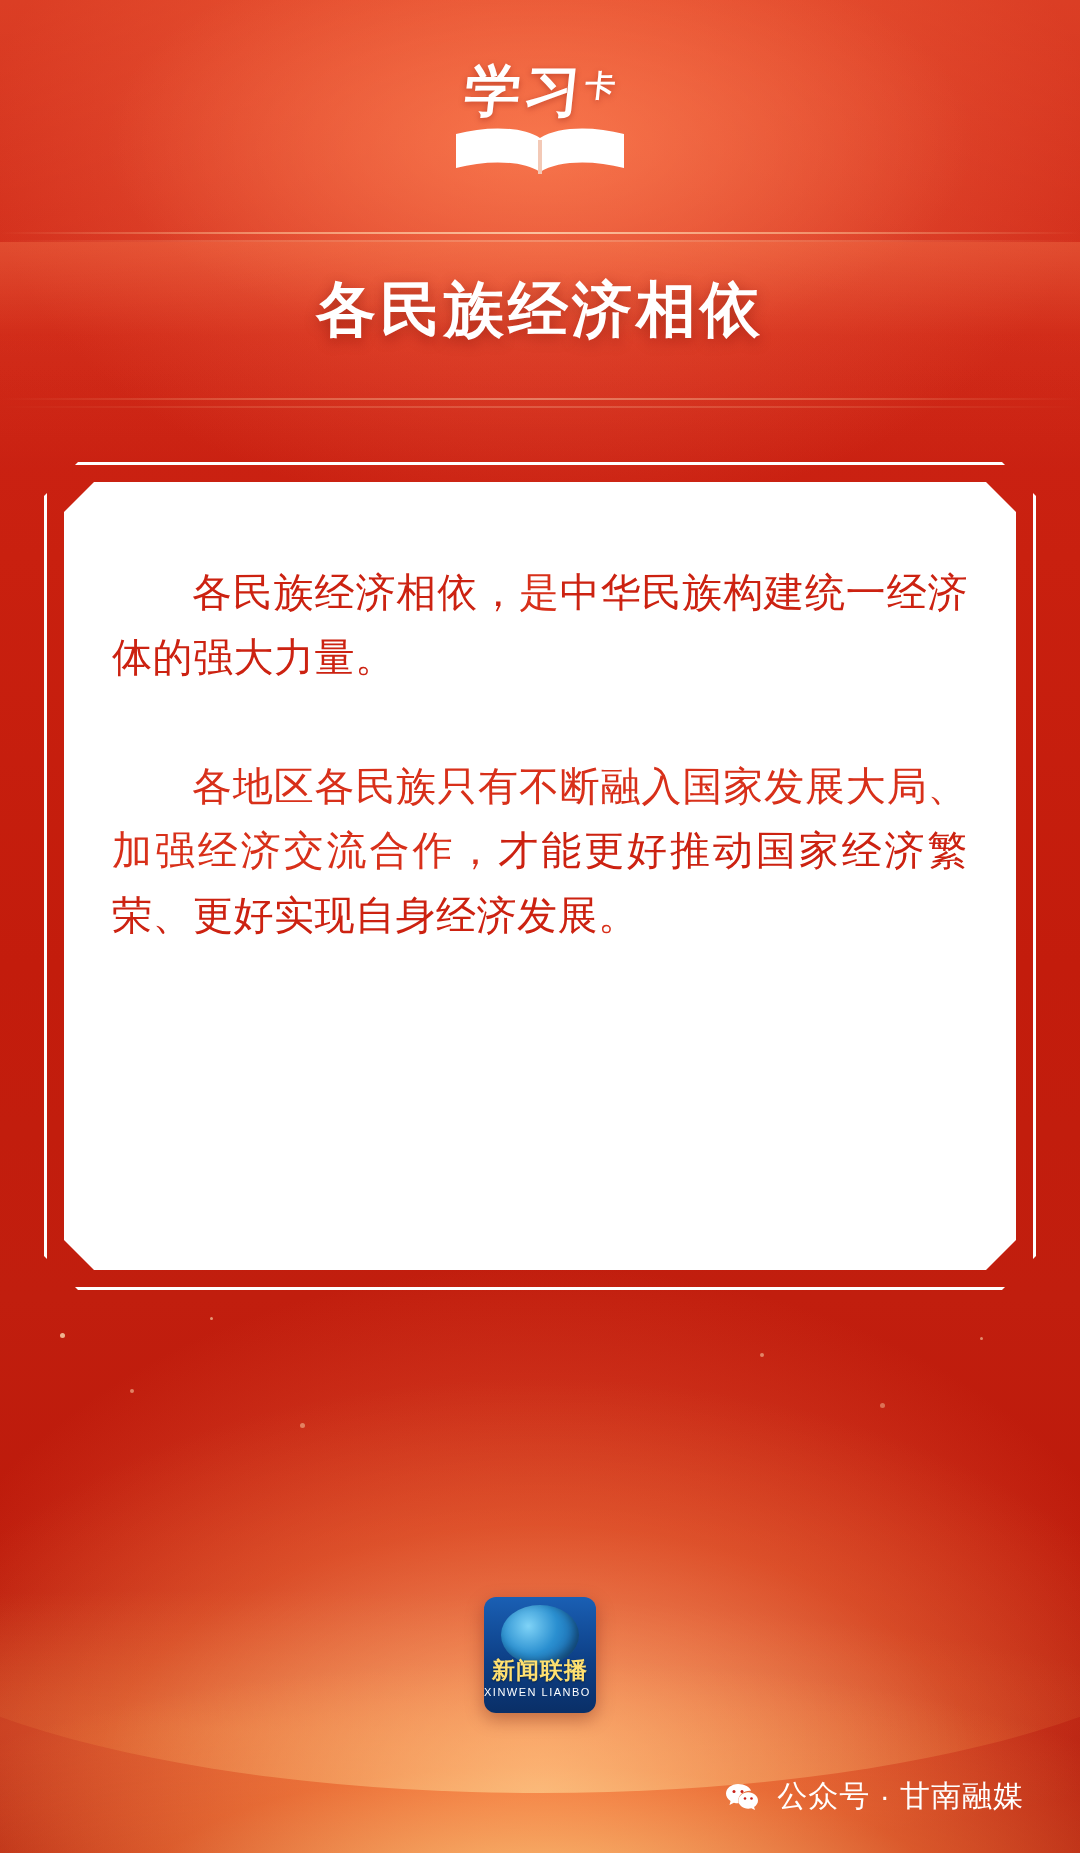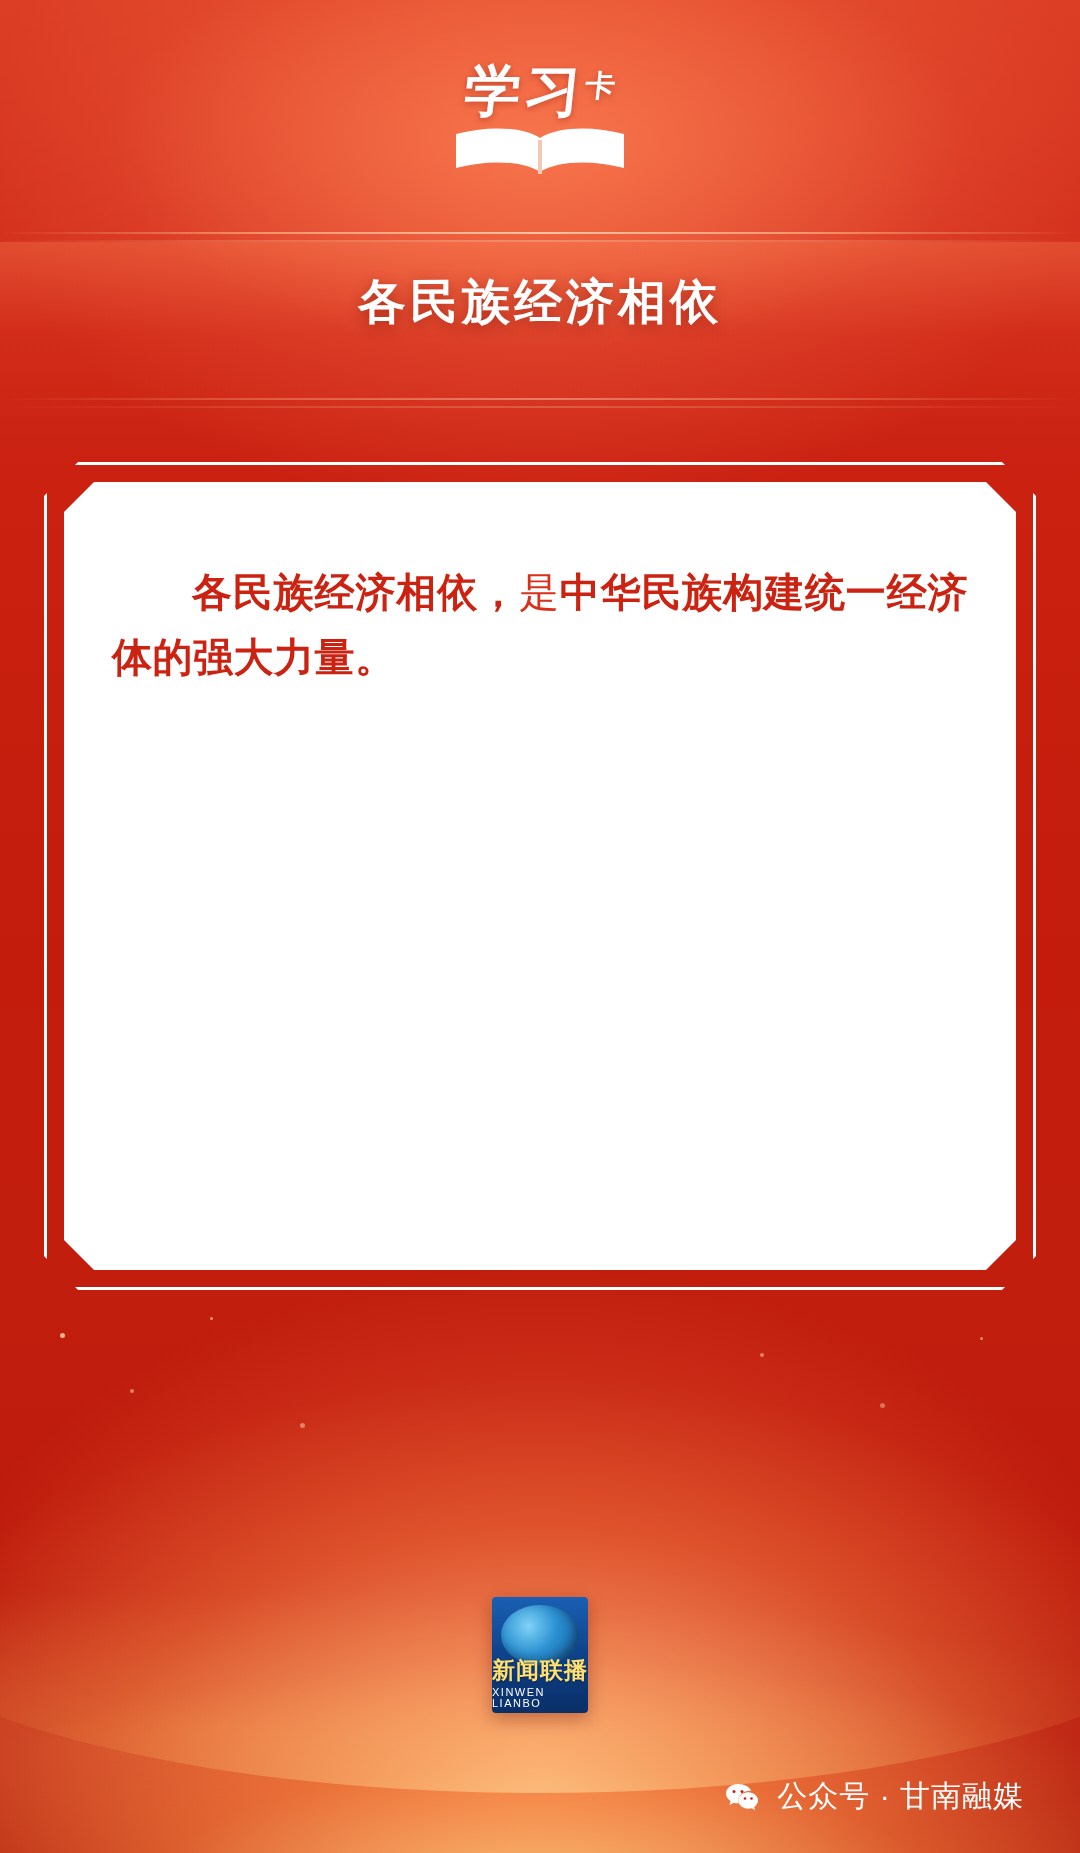--- a/index.html
+++ b/index.html
@@ -87,21 +87,21 @@
     height: 56px;
   }
 
   
   .title {
     position: absolute;
     top: 272px;
     left: 0; right: 0;
     text-align: center;
     color: #ffffff;
-    font-size: 48px;
+    font-size: 60px;
     font-weight: bold;
     letter-spacing: 4px;
     line-height: 1.25;
     text-shadow: 0 4px 14px rgba(110,8,0,0.45);
   }
 
   
   .card-outer {
     position: absolute;
     top: 462px;
@@ -137,21 +137,21 @@
     color: #d8301a;
     font-size: 40px;
     line-height: 1.62;
     text-align: justify;
     letter-spacing: 0.5px;
     margin: 0 0 64px 0;
     text-indent: 80px;
   }
   .para.second { margin-bottom: 0; }
   .para b, .para .bold {
-    font-weight: bold;
+    font-weight: normal;
     color: #cc2211;
   }
   .para .normal { font-weight: normal; }
 
   .cite {
     position: absolute;
     top: 1078px;
     left: 112px;
     width: 856px;
     text-align: right;
@@ -184,23 +184,23 @@
   }
   .sparkles { position:absolute; left:0; right:0; bottom:300px; height:260px; pointer-events:none; }
   .sp { position:absolute; background:#ffe6bb; border-radius:50%; opacity:.75; }
 
   
   .badge {
     position: absolute;
     left: 50%;
     transform: translateX(-50%);
     bottom: 140px;
-    width: 96px;
+    width: 112px;
     height: 116px;
-    border-radius: 4px;
+    border-radius: 12px;
     background: linear-gradient(180deg, #1a5fb4 0%, #0d3f86 55%, #0a2f67 100%);
     box-shadow: 0 6px 18px rgba(90,8,0,0.35);
     overflow: hidden;
   }
   .badge .globe {
     position: absolute;
     top: 8px; left: 50%;
     transform: translateX(-50%);
     width: 78px; height: 60px;
     border-radius: 50%;
@@ -270,20 +270,23 @@
   </div>
 
   <div class="title">各民族经济相依</div>
 
   <div class="card-outer"></div>
   <div class="card-inner"></div>
 
   <div class="card-body">
     <p class="para first">
       <span class="bold">各民族经济相依，</span><span class="normal">是</span><span class="bold">中华民族构建统一经济体的强大力量。</span>
+    </p>
+    <p class="para second">
+      <span class="normal">各地区各民族只有不断融入国家发展大局、加强经济交流合作，</span><span class="bold">才能更好推动国家经济繁荣、更好实现自身经济发展</span><span class="normal">。</span>
     </p>
   </div>
 
 
   <div class="bottom-glow"></div>
   <div class="bottom-arc"></div>
   <div class="sparkles">
     <span class="sp" style="left:60px;  top:40px;  width:5px;  height:5px;"></span>
     <span class="sp" style="left:130px; top:96px;  width:4px;  height:4px; opacity:.5;"></span>
     <span class="sp" style="left:210px; top:24px;  width:3px;  height:3px; opacity:.6;"></span>

